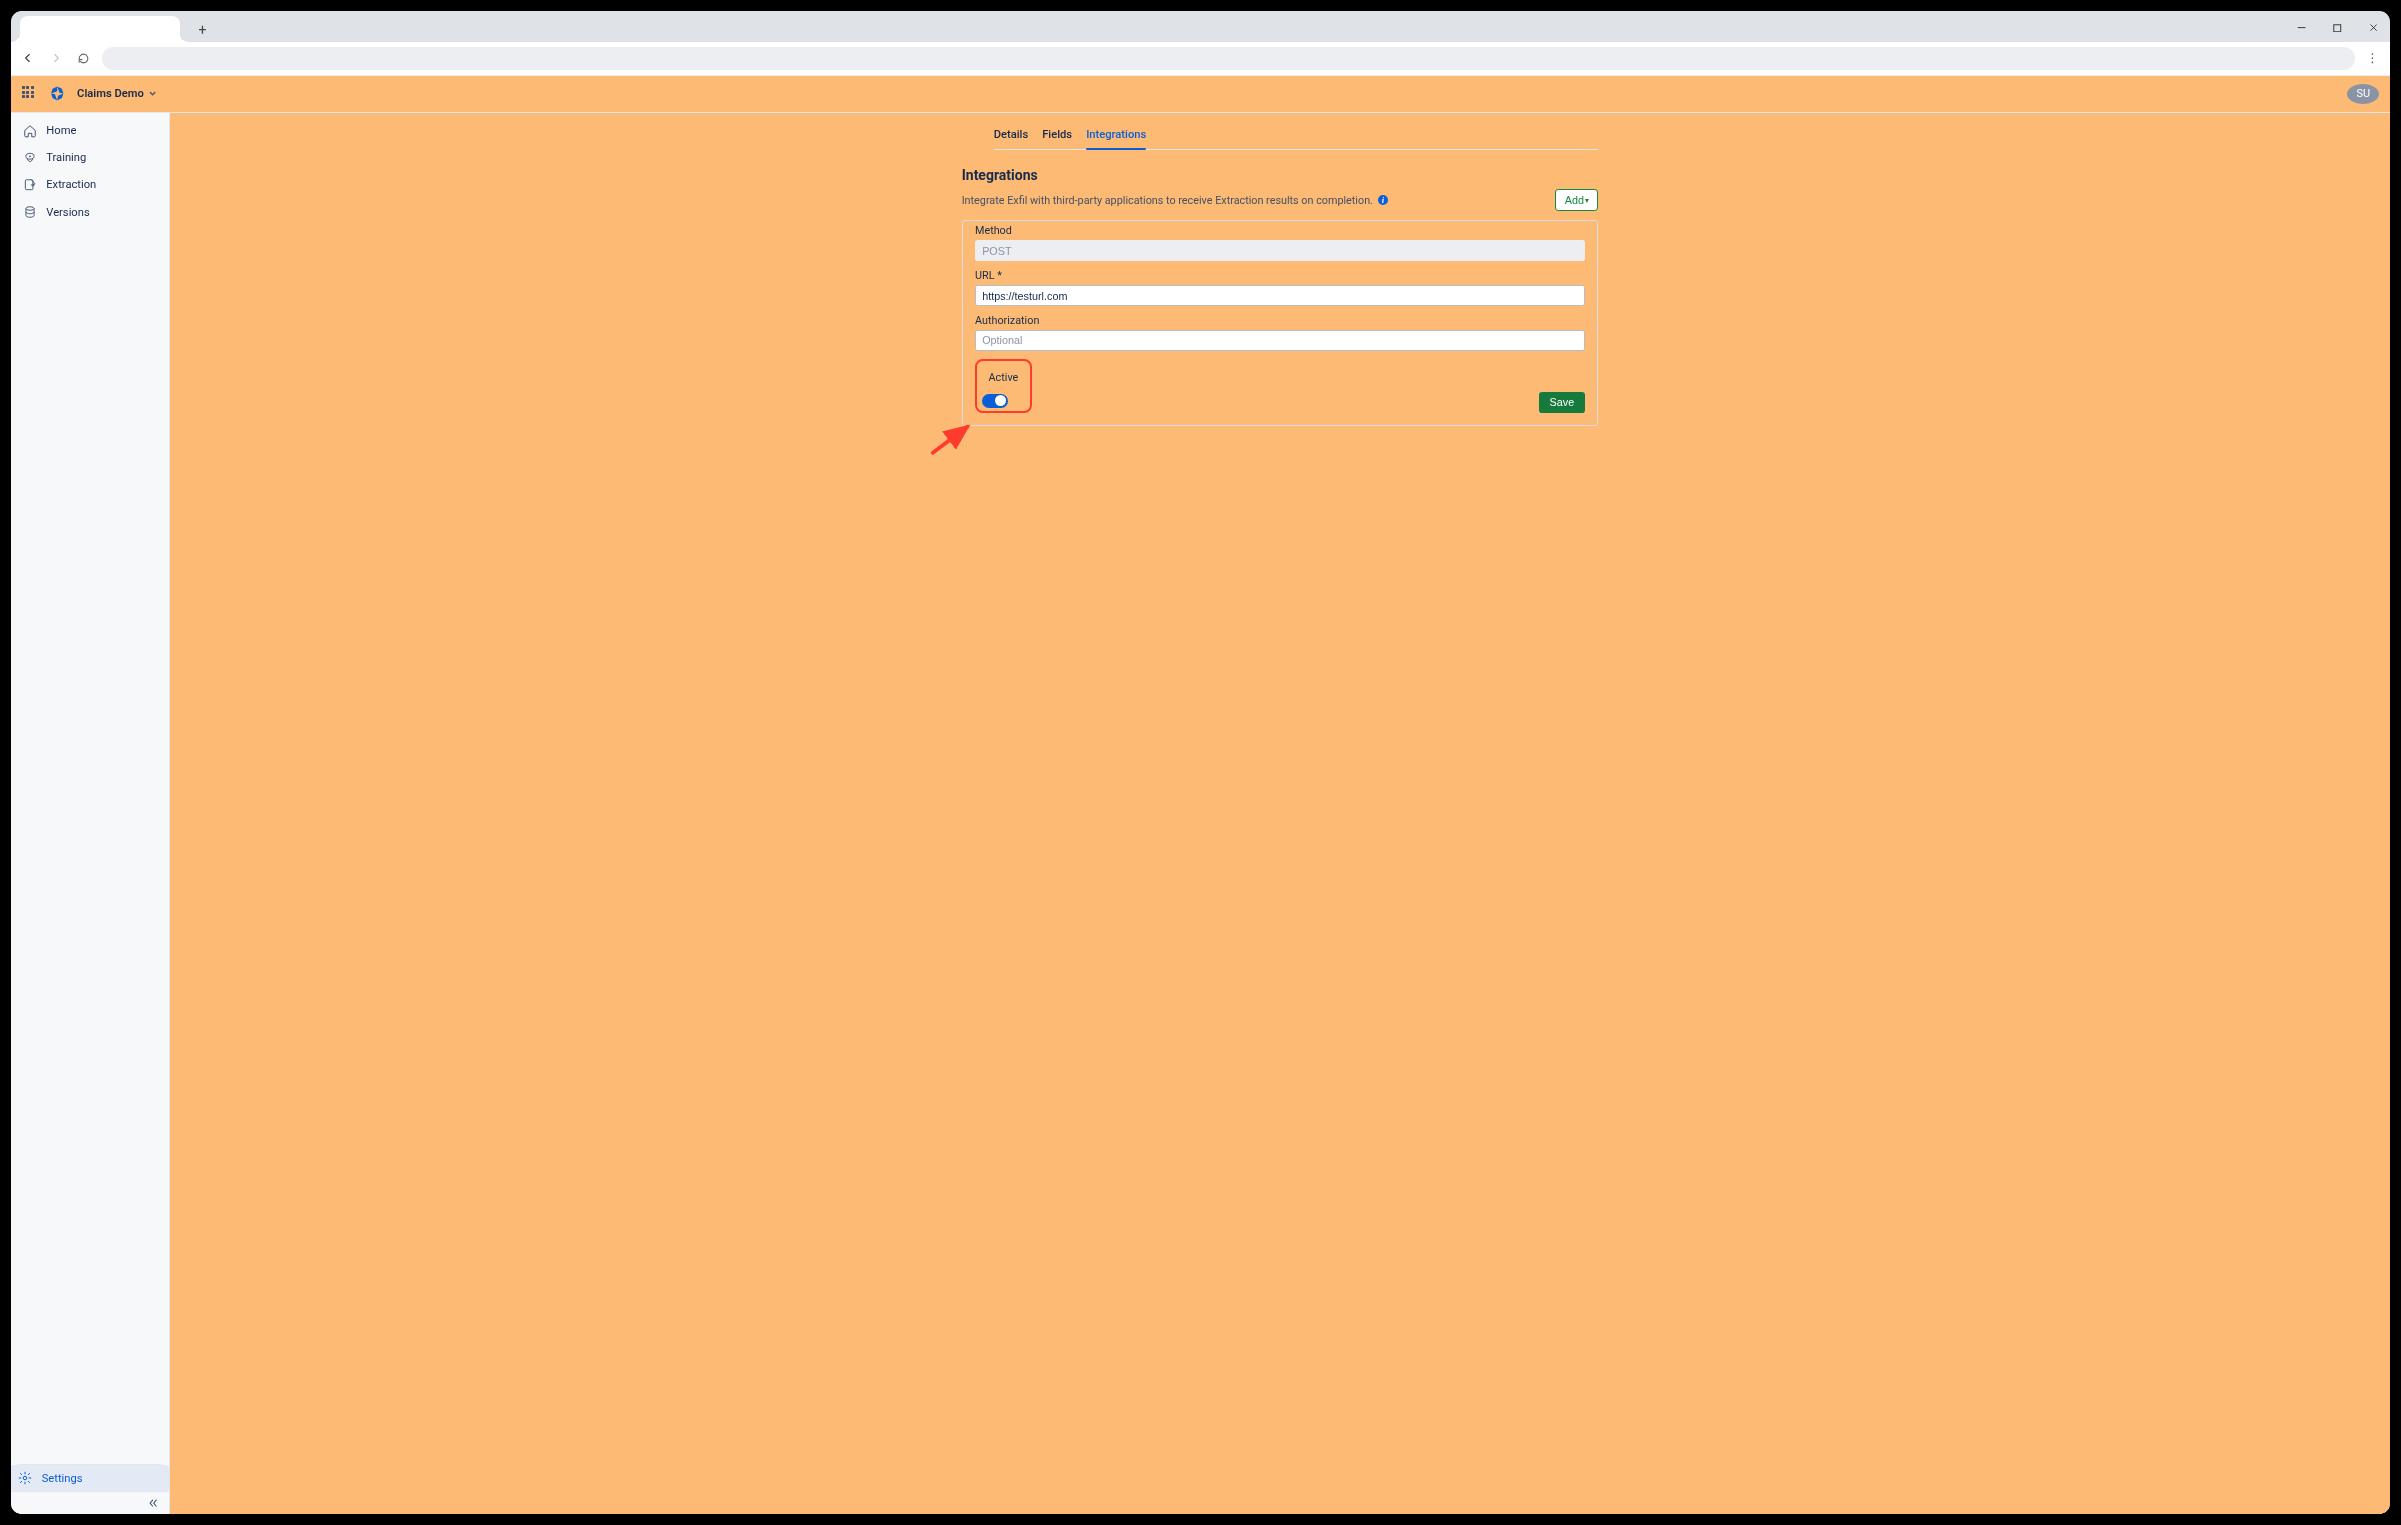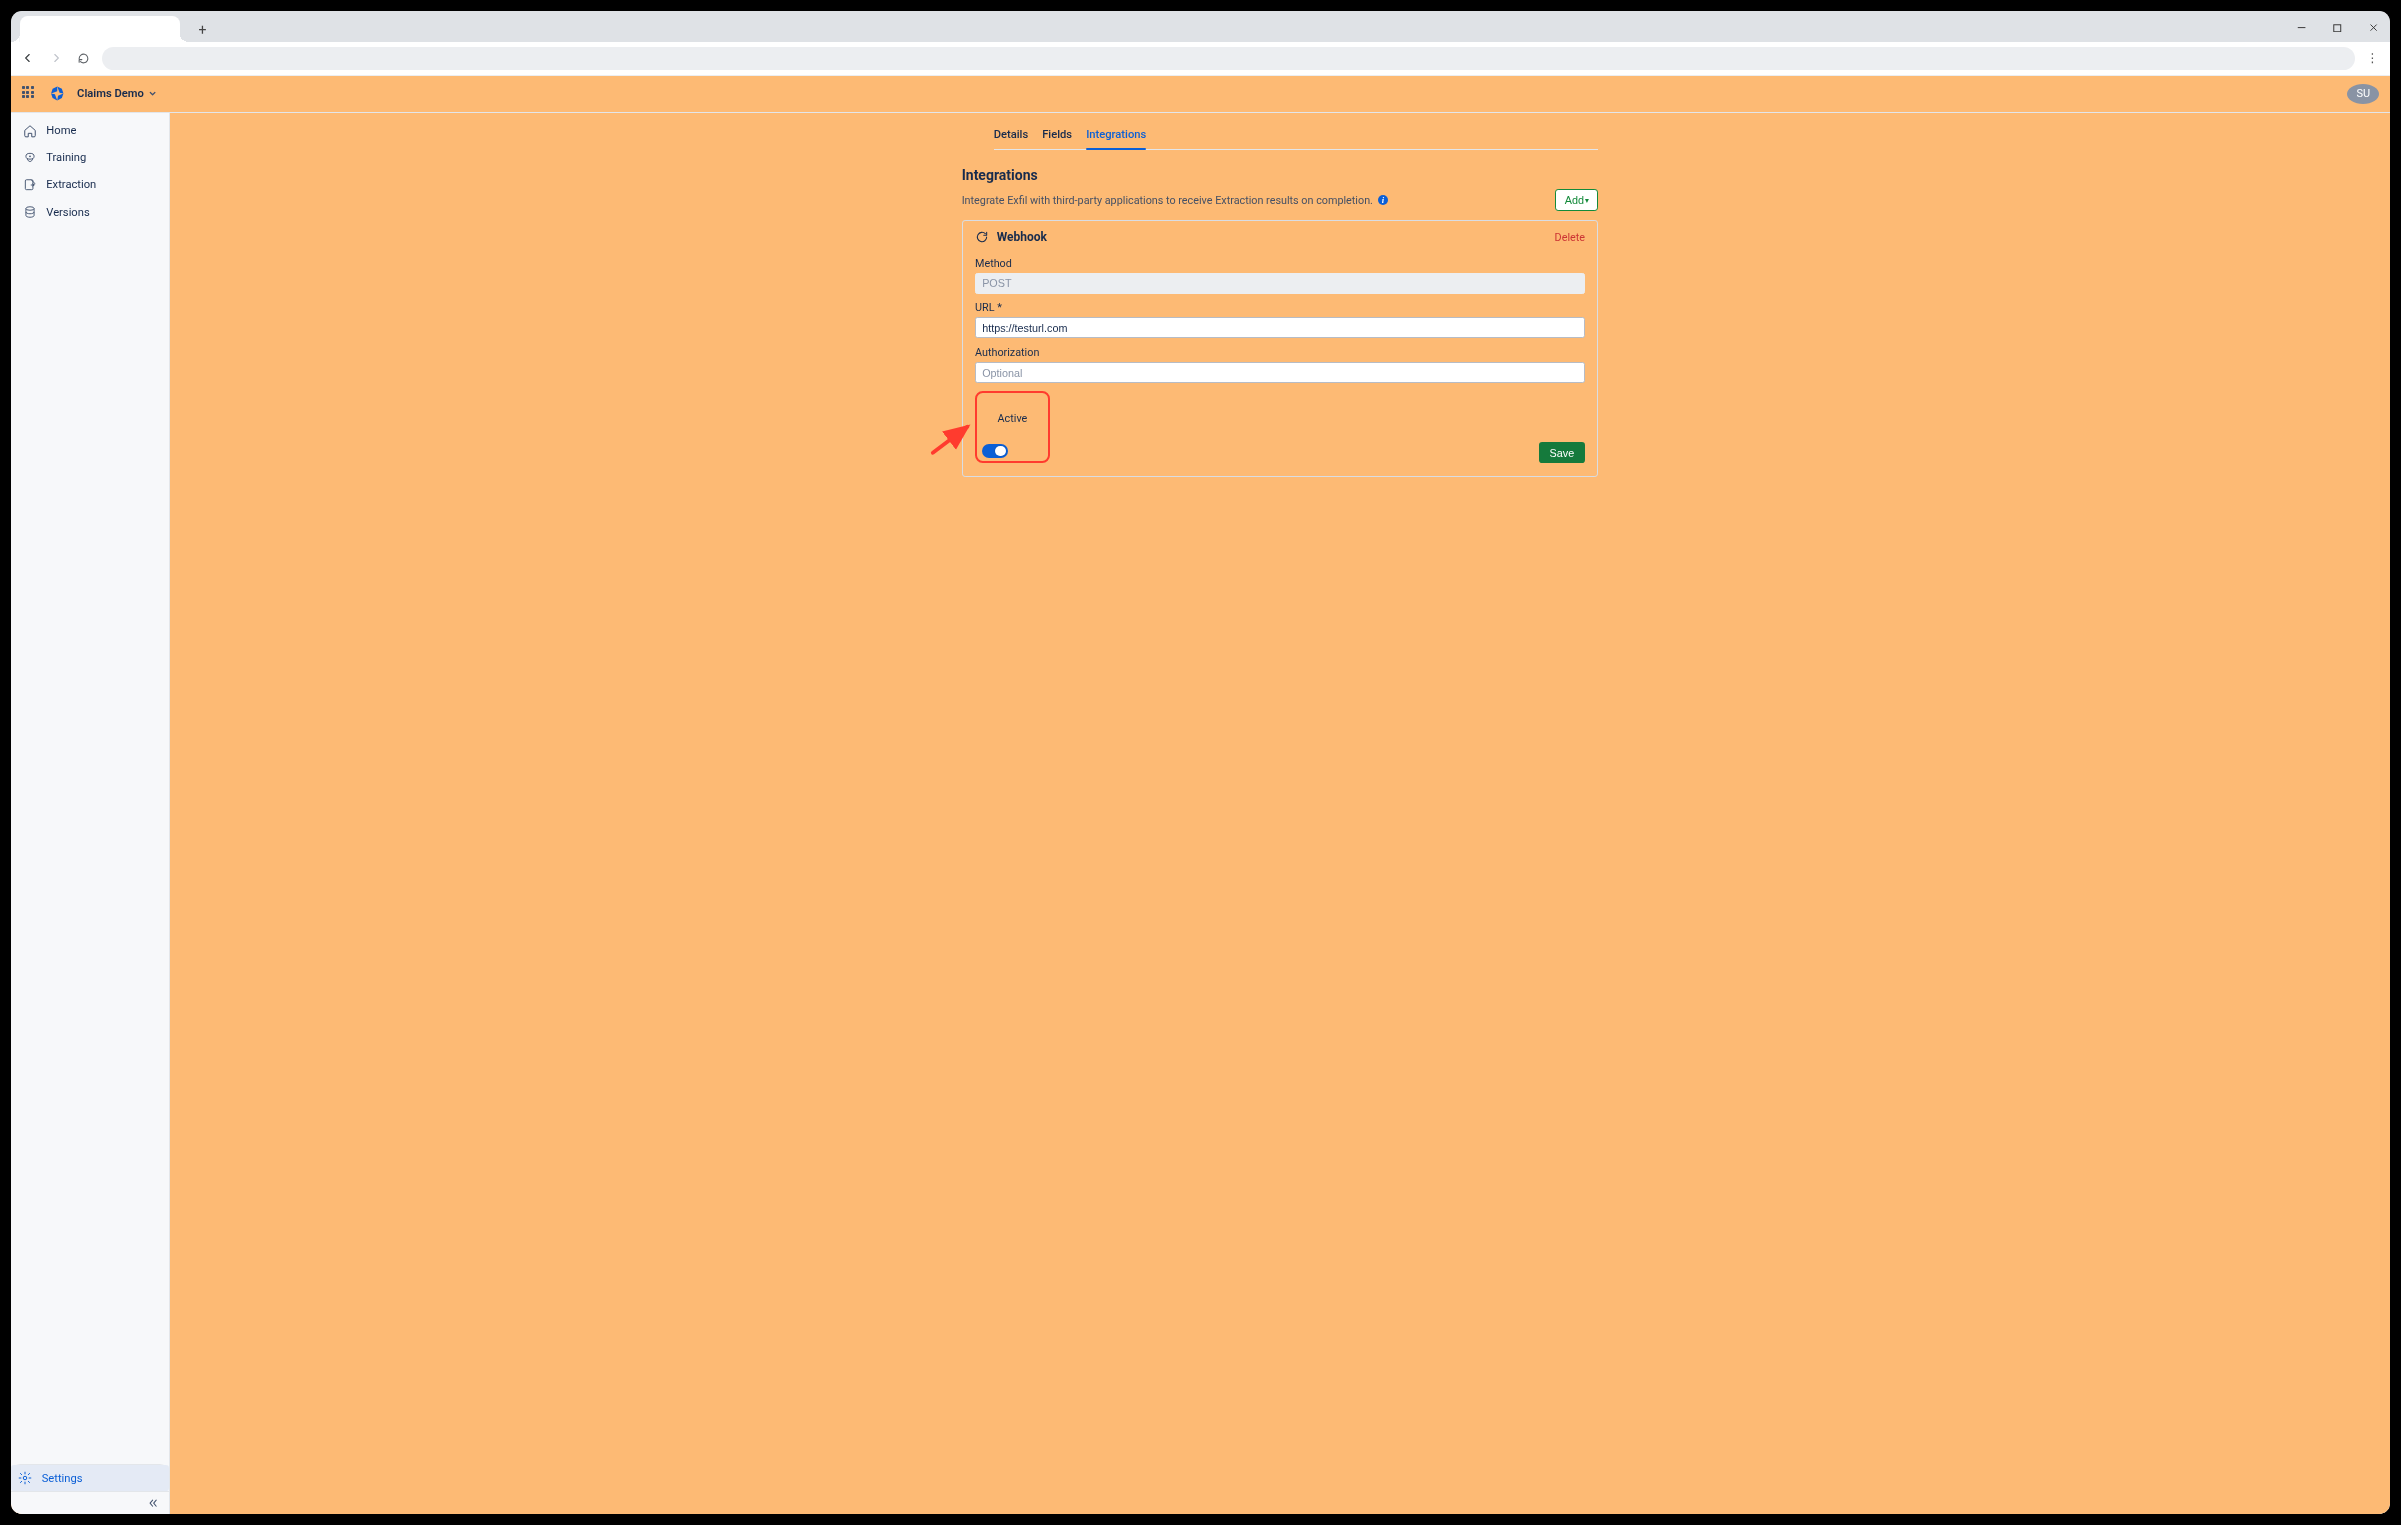--- a/index.html
+++ b/index.html
@@ -62,21 +62,21 @@
   .card-body { padding: 0 12.3px 12.3px 12.3px; }
   .field { margin-top:3.1px; }
   .field + .field { margin-top:7.7px; }
   .label { font-size:10.8px; color:#172B4D; margin-bottom:3.1px; }
   .req { color:#172B4D; }
   .input { width:100%; height:21px; border:0.8px solid #b7bcc5; border-radius:2.3px; padding: 0 6.2px; font-size:10.8px; color:#172B4D; outline:none; }
   .input.readonly { background:#eceef1; color:#8a94a6; border-color:#eceef1; }
   .input::placeholder{ color:#8a94a6; }
   .bottom-row { display:flex; align-items:flex-end; margin-top:7.7px; }
   .active-box{ display:flex; flex-direction:column; gap:3.1px; position:relative; padding:3.1px 4.6px; border:2.3px solid #ff3b2e; border-radius:7.7px; }
-  .active-box .label{ margin:16px; }
+  .active-box .label{ margin:7px; }
   .toggle { width:26px; height:14px; border-radius:7.7px; background:#0b5fd6; position:relative; cursor:pointer; }
   .toggle .knob{ position:absolute; right:1.5px; top:1.5px; width:10.8px; height:10.8px; border-radius:50%; background:#fff; box-shadow:0 0 0 0.8px rgba(0,0,0,.08); }
   .save-btn { margin-left:auto; background:#157a3c; color:#fff; border:none; padding:4.6px 10.8px; border-radius:3.1px; font-size:10.8px; cursor:pointer; font-weight:500; }
   
   .arrow-annot { position:absolute; width:46px; height:34px; pointer-events:none; }
   svg { display:block; }
 </style>
 </head>
 <body>
 
@@ -241,30 +241,20 @@
                 <span>Integrate Exfil with third-party applications to receive Extraction results on completion.</span>
                 <span class="info-icon">i</span>
               </div>
               <button class="add-btn">
                 <span>Add</span>
                 <span class="caret">▾</span>
               </button>
             </div>
 
             <div class="card">
-              <div class="card-header">
-                <span class="ic">
-                  <svg width="14" height="14" viewBox="0 0 24 24">
-                      <path d="M20 12a8 8 0 1 1-2.3-5.6" fill="none" stroke="#172B4D" stroke-width="1.8" stroke-linecap="round"></path>
-                      <path d="M20 4v5h-5" fill="none" stroke="#172B4D" stroke-width="1.8" stroke-linecap="round" stroke-linejoin="round"></path>
-                    </svg>
-                </span>
-                <span class="title">Webhook</span>
-                <span class="delete-link">Delete</span>
-              </div>
               <div class="card-body">
                 <div class="field">
                   <div class="label">Method</div>
                   <input class="input readonly" type="text" readonly="" value="POST" style="">
                 </div>
                 <div class="field">
                   <div class="label">
                     <span>URL</span>
                     <span class="req">*</span>
                   </div>

